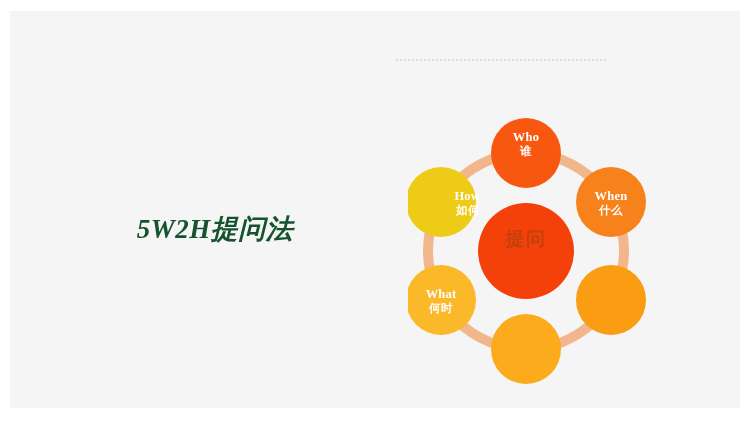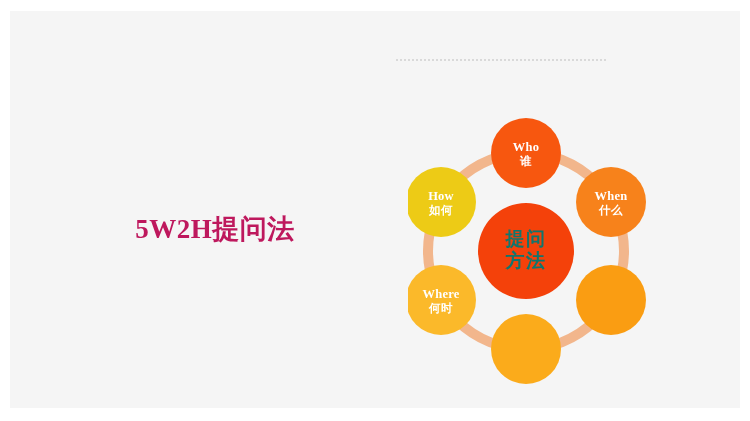--- a/index.html
+++ b/index.html
@@ -42,22 +42,23 @@
   #page-title {
     position: absolute;
     left: 40px;
     top: 200px;
     width: 330px;
     text-align: center;
     font-family: "Liberation Serif", "DejaVu Serif", serif;
     font-weight: bold;
     font-size: 27px;
     letter-spacing: 0.5px;
-    color: #be185d;
+    color: #14532d;
     white-space: nowrap;
+    font-style: italic;
   }
 
   
   #diagram {
     position: absolute;
     left: 398px;
     top: 88px;
     width: 240px;
     height: 305px;
   }
@@ -87,21 +88,21 @@
     font-family: "DejaVu Sans", "Liberation Sans", sans-serif;
     font-weight: bold;
     font-size: 11.5px;
     letter-spacing: 0.5px;
   }
 
   #center-label {
     position: absolute;
     width: 110px;
     text-align: center;
-    color: #0f766e;
+    color: #c2410c;
     line-height: 1.15;
     pointer-events: none;
   }
   #center-label .zh {
     display: block;
     font-family: "DejaVu Sans", "Liberation Sans", sans-serif;
     font-weight: bold;
     font-size: 19px;
     letter-spacing: 1.5px;
   }
@@ -123,41 +124,40 @@
       <circle class="node-circle" cx="118" cy="54" r="35" fill="#f7570f"></circle>
       <circle class="node-circle" cx="203" cy="103" r="35" fill="#f7821b"></circle>
       <circle class="node-circle" cx="203" cy="201" r="35" fill="#fa9d12"></circle>
       <circle class="node-circle" cx="118" cy="250" r="35" fill="#fbab1b"></circle>
       <circle class="node-circle" cx="33" cy="201" r="35" fill="#fbb92a"></circle>
       <circle class="node-circle" cx="33" cy="103" r="35" fill="#edcb16"></circle>
 
       <circle cx="118" cy="152" r="48" fill="#f4410a"></circle>
     </svg>
 
-    <div class="node-label" style="left:79px; top:41px;">
+    <div class="node-label" style="left:79px; top:31px;">
       <span class="en">Who</span>
       <span class="zh">谁</span>
     </div>
 
     <div class="node-label" style="left:164px; top:90px;">
       <span class="en">When</span>
       <span class="zh">什么</span>
     </div>
 
 
 
     <div class="node-label" style="left:-6px; top:188px;">
-      <span class="en">Where</span>
+      <span class="en">What</span>
       <span class="zh">何时</span>
     </div>
 
-    <div class="node-label" style="left:-6px; top:90px;">
+    <div class="node-label" style="left:-6px; top:90px;text-align:right;">
       <span class="en">How</span>
       <span class="zh">如何</span>
     </div>
 
     <div id="center-label" style="left:63px; top:129px;">
       <span class="zh">提问</span>
-      <span class="zh">方法</span>
     </div>
   </div>
 
 </div>
 
 </body></html>

